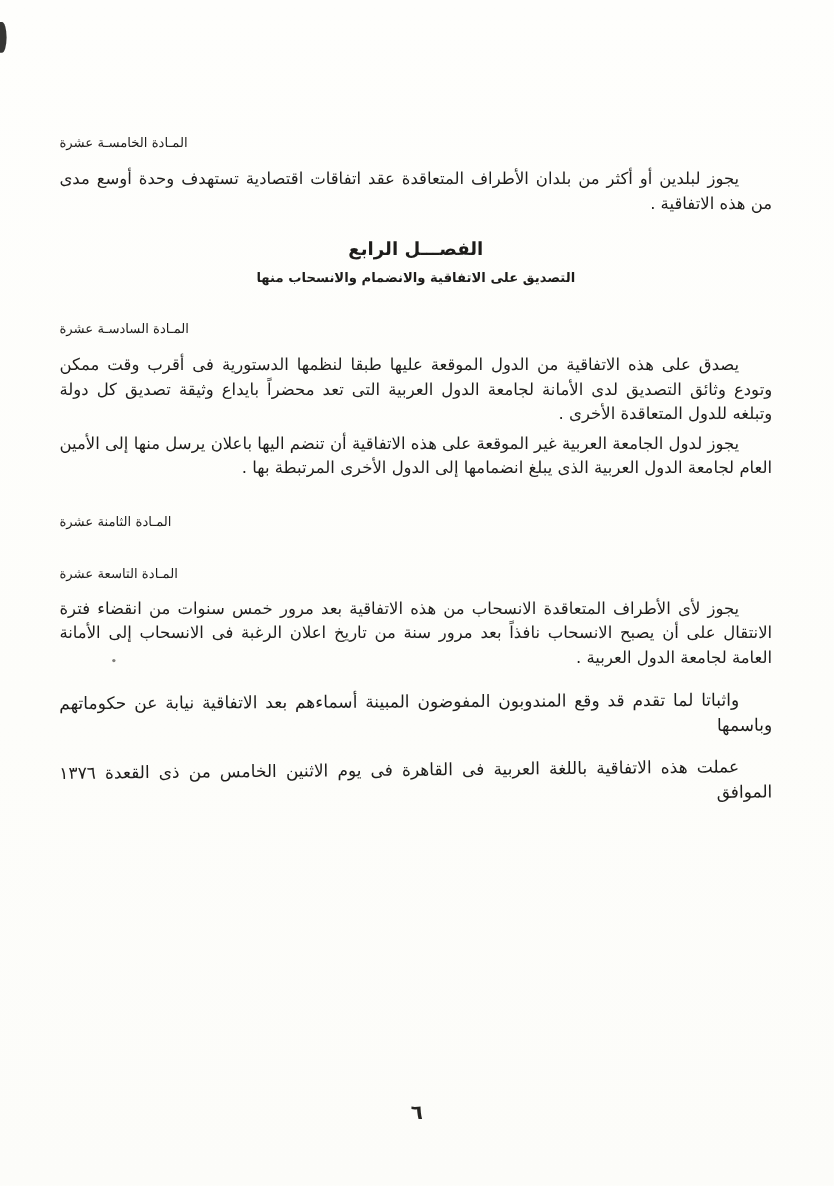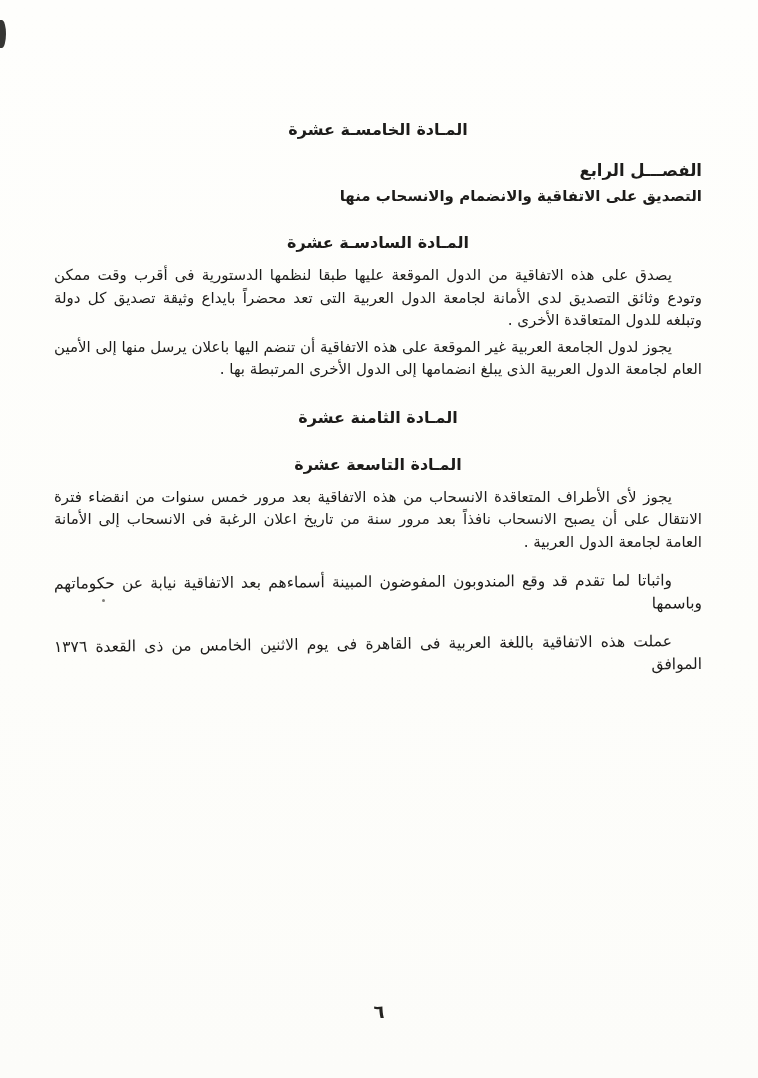--- a/index.html
+++ b/index.html
@@ -18,52 +18,53 @@
   }
 
   .content {
     position: absolute;
     top: 120px;
     right: 56px;
     width: 648px;
   }
 
   .article-heading {
-    text-align: center;
-    font-size: 16px;
-    font-weight: bold;
+    text-align: left;
+    font-size: 12px;
+    font-weight: normal;
     line-height: 20px;
     margin: 27px 0 11px 0;
     letter-spacing: 0.3px;
   }
 
   .article-heading.first { margin-top: 0; }
 
   .para {
     font-size: 15px;
     line-height: 22.5px;
     text-align: justify;
     text-indent: 30px;
     margin: 0 0 4px 0;
   }
 
   .chapter-block {
+    text-align: center;
     margin: 20px 0 12px 0;
   }
 
   .chapter-heading {
     font-size: 16.5px;
     font-weight: bold;
     line-height: 21px;
     margin-bottom: 5px;
     letter-spacing: 0.3px;
   }
 
   .chapter-subtitle {
-    font-size: 15px;
+    font-size: 12px;
     font-weight: bold;
     line-height: 20px;
   }
 
   .closing-para {
     font-size: 15.5px;
     line-height: 23px;
     text-align: justify;
     text-indent: 30px;
     margin-top: 18px;
@@ -111,20 +112,21 @@
 </style>
 </head>
 <body>
 
 <div class="artifact-edge-blob"></div>
 <div class="artifact-speck"></div>
 
 <main class="content">
 
   <h2 class="article-heading first">المـادة الخامسـة عشرة</h2>
+  <p class="para">يجوز لبلدين أو أكثر من بلدان الأطراف المتعاقدة عقد اتفاقات اقتصادية تستهدف وحدة أوسع مدى من هذه الاتفاقية .</p>
 
   <div class="chapter-block">
     <h1 class="chapter-heading">الفصـــل الرابع</h1>
     <h2 class="chapter-subtitle">التصديق على الاتفاقية والانضمام والانسحاب منها</h2>
   </div>
 
   <h2 class="article-heading">المـادة السادسـة عشرة</h2>
   <p class="para">يصدق على هذه الاتفاقية من الدول الموقعة عليها طبقا لنظمها الدستورية فى أقرب وقت ممكن وتودع وثائق التصديق لدى الأمانة لجامعة الدول العربية التى تعد محضراً بايداع وثيقة تصديق كل دولة وتبلغه للدول المتعاقدة الأخرى .</p>
 
   <p class="para">يجوز لدول الجامعة العربية غير الموقعة على هذه الاتفاقية أن تنضم اليها باعلان يرسل منها إلى الأمين العام لجامعة الدول العربية الذى يبلغ انضمامها إلى الدول الأخرى المرتبطة بها .</p>

